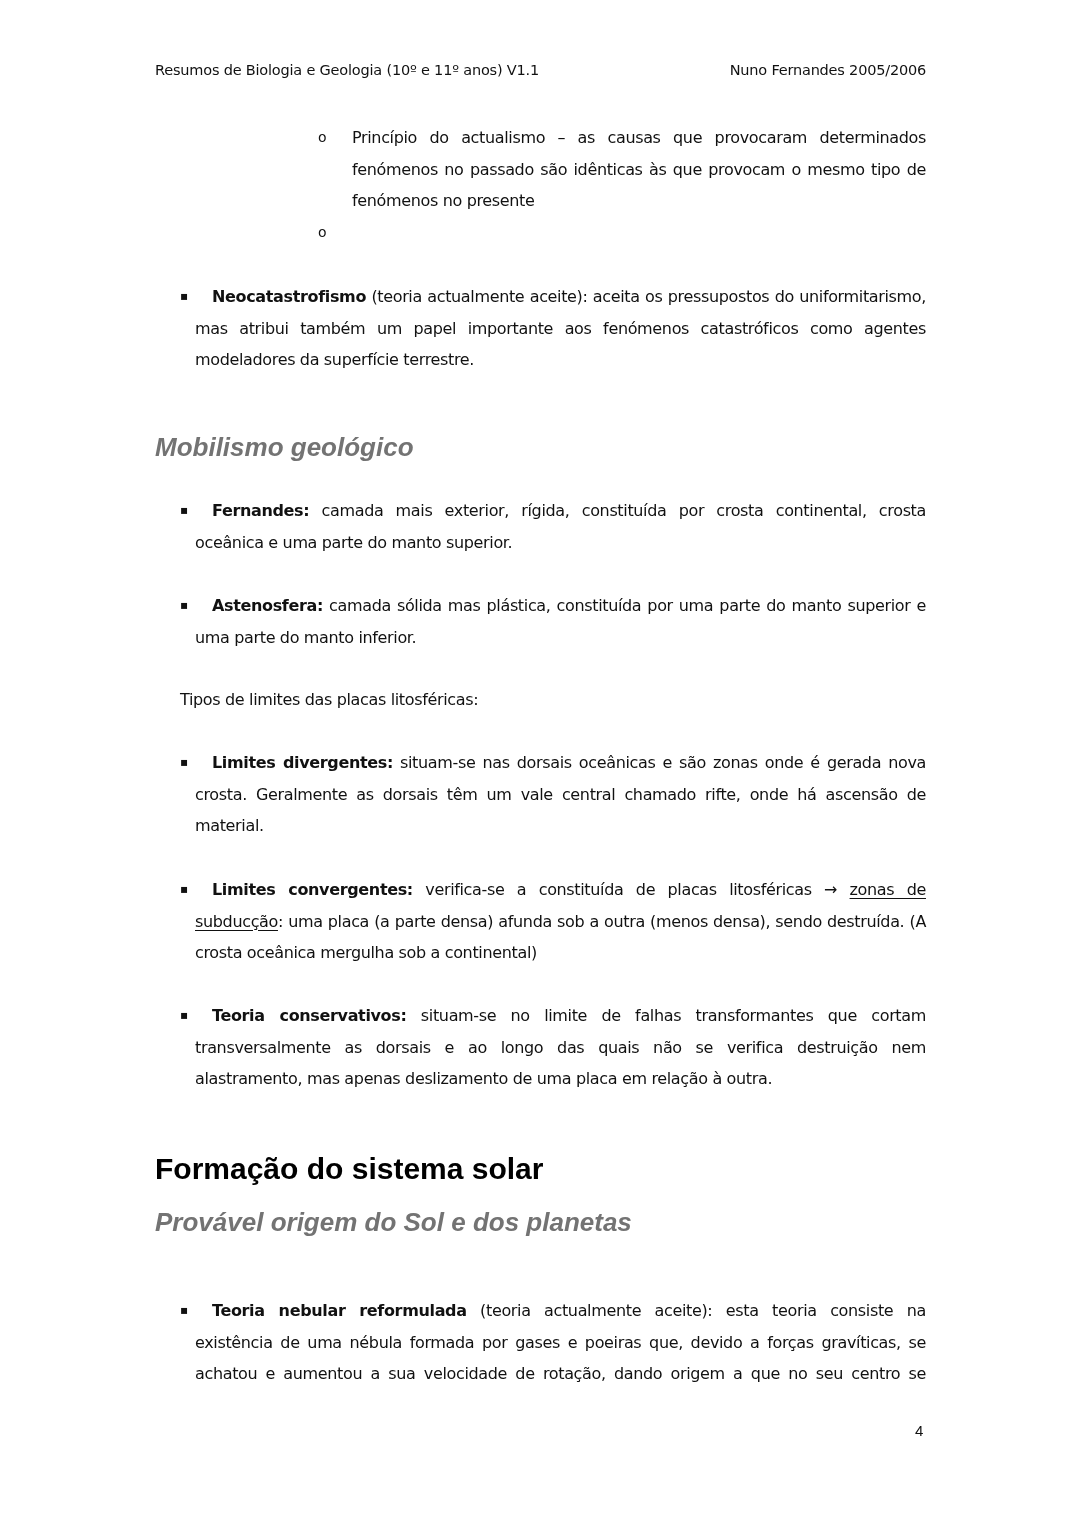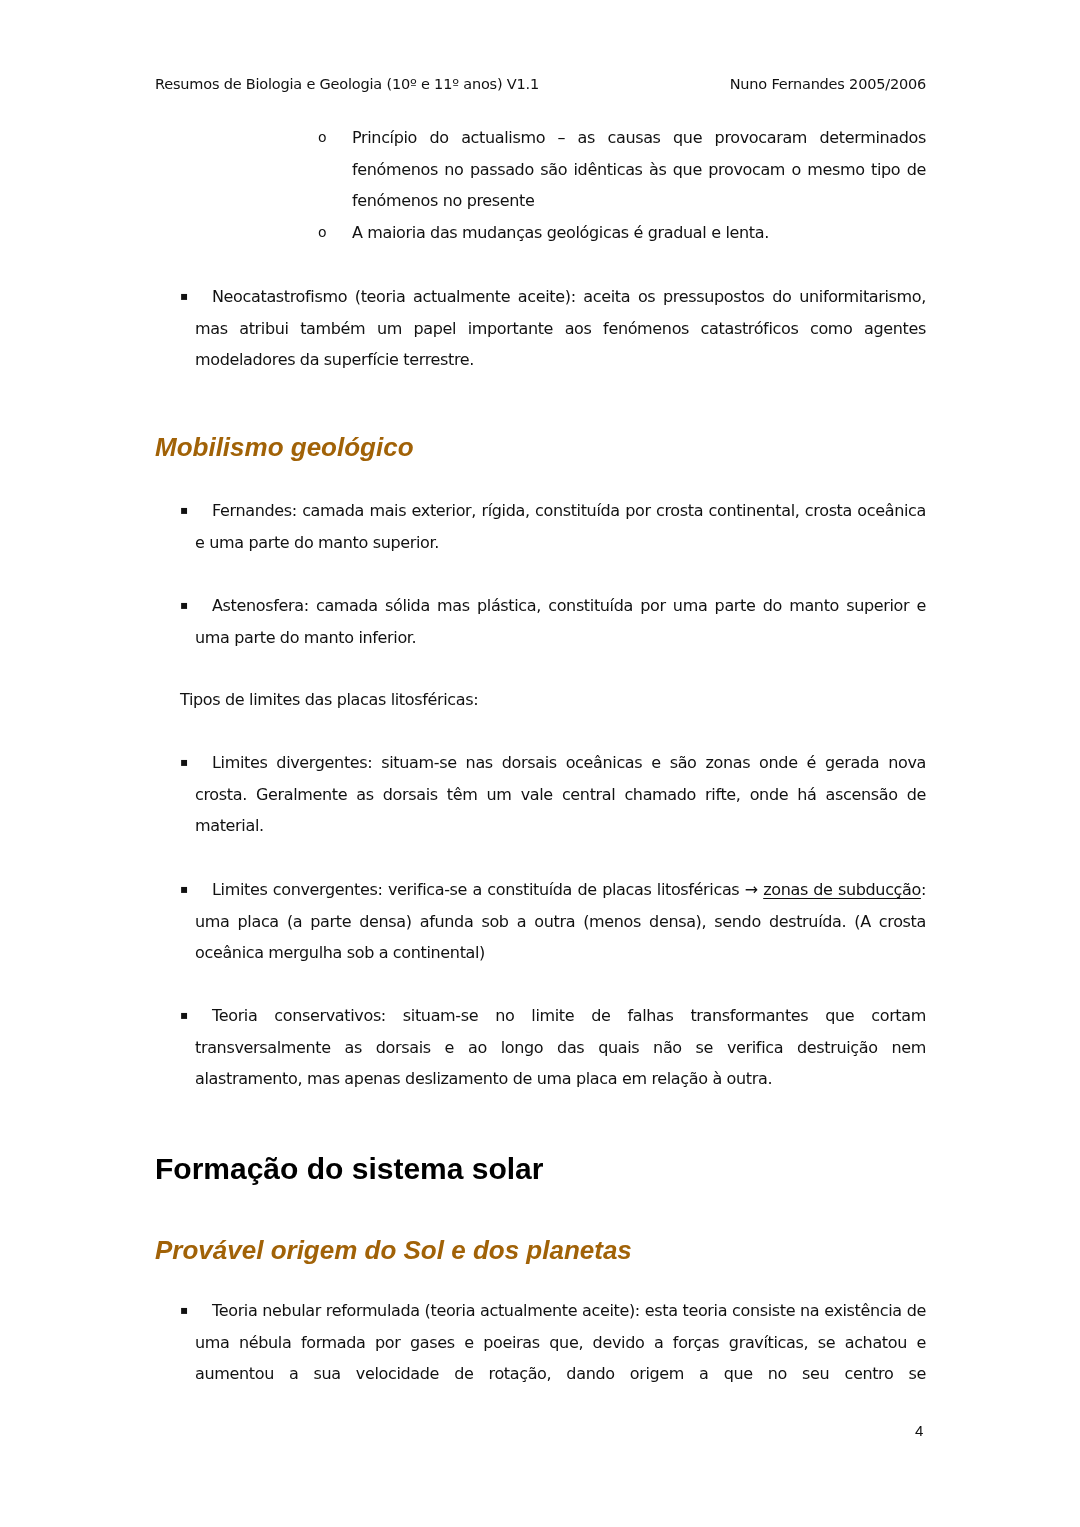--- a/index.html
+++ b/index.html
@@ -10,21 +10,21 @@
     body {
       width: 1080px;
       height: 1527px;
       position: relative;
       overflow: hidden;
       color: #111111;
       font-family: "DejaVu Sans", sans-serif;
     }
     .page-header {
       position: absolute;
-      top: 76px;
+      top: 62px;
       left: 155px;
       width: 771px;
       display: flex;
       justify-content: space-between;
       font-family: "DejaVu Sans", sans-serif;
       font-size: 14.5px;
       letter-spacing: -0.2px;
       color: #111;
     }
     .body-text {
@@ -57,21 +57,21 @@
       text-align: justify;
     }
     .sub .circle {
       position: absolute;
       left: -34px;
       top: 0;
       font-size: 14px;
       line-height: 31.5px;
     }
     b, .bold {
-      font-weight: normal;
+      font-weight: bold;
     }
     .u {
       text-decoration: underline;
       text-underline-offset: 3px;
     }
     .h2 {
       position: absolute;
       left: 155px;
       font-family: "Liberation Sans", sans-serif;
       font-weight: bold;
@@ -79,21 +79,21 @@
       color: #000;
       margin: 0;
     }
     .h3 {
       position: absolute;
       left: 155px;
       font-family: "Liberation Sans", sans-serif;
       font-weight: bold;
       font-style: italic;
       font-size: 26px;
-      color: #a16207;
+      color: #737373;
       margin: 0;
     }
     .label-line {
       position: absolute;
       left: 180px;
       font-weight: normal;
     }
     .page-number {
       position: absolute;
       top: 1422px;
@@ -113,21 +113,20 @@
   <span>Resumos de Biologia e Geologia (10º e 11º anos) V1.1</span>
   <span>Nuno Fernandes 2005/2006</span>
 </div>
 
 <div class="sub body-text" style="top:122px;">
   <span class="circle">o</span>
   <span>Princípio do actualismo – as causas que provocaram determinados fenómenos no passado são idênticas às que provocam o mesmo tipo de fenómenos no presente</span>
 </div>
 <div class="sub body-text" style="top:217px;">
   <span class="circle">o</span>
-  <span>A maioria das mudanças geológicas é gradual e lenta.</span>
 </div>
 
 <div class="block body-text" style="top:281px;">
   <span class="bullet">▪</span>
   <span class="lead"><b>Neocatastrofismo</b></span><span> (teoria actualmente aceite): aceita os pressupostos do uniformitarismo, mas atribui também um papel importante aos fenómenos catastróficos como agentes modeladores da superfície terrestre.</span>
 </div>
 
 <h3 class="h3" style="top:432px;">Mobilismo geológico</h3>
 
 <div class="block body-text" style="top:495px;">
@@ -152,20 +151,20 @@
   <span class="lead"><b>Limites convergentes:</b></span><span> verifica-se a constituída de placas litosféricas → </span><span class="u">zonas de subducção</span><span>: uma placa (a parte densa) afunda sob a outra (menos densa), sendo destruída. (A crosta oceânica mergulha sob a continental)</span>
 </div>
 
 <div class="block body-text" style="top:1000px;">
   <span class="bullet">▪</span>
   <span class="lead"><b>Teoria conservativos:</b></span><span> situam-se no limite de falhas transformantes que cortam transversalmente as dorsais e ao longo das quais não se verifica destruição nem alastramento, mas apenas deslizamento de uma placa em relação à outra.</span>
 </div>
 
 <h2 class="h2" style="top:1152px;text-align:right;">Formação do sistema solar</h2>
 
-<h3 class="h3" style="top:1235px;text-align:right;">Provável origem do Sol e dos planetas</h3>
+<h3 class="h3" style="top:1207px;text-align:right;">Provável origem do Sol e dos planetas</h3>
 
 <div class="block body-text justify-last" style="top:1295px;">
   <span class="bullet">▪</span>
   <span class="lead"><b>Teoria nebular reformulada</b></span><span> (teoria actualmente aceite): esta teoria consiste na existência de uma nébula formada por gases e poeiras que, devido a forças gravíticas, se achatou e aumentou a sua velocidade de rotação, dando origem a que no seu centro se</span>
 </div>
 
 <div class="page-number">4</div>
 
 </body></html>

